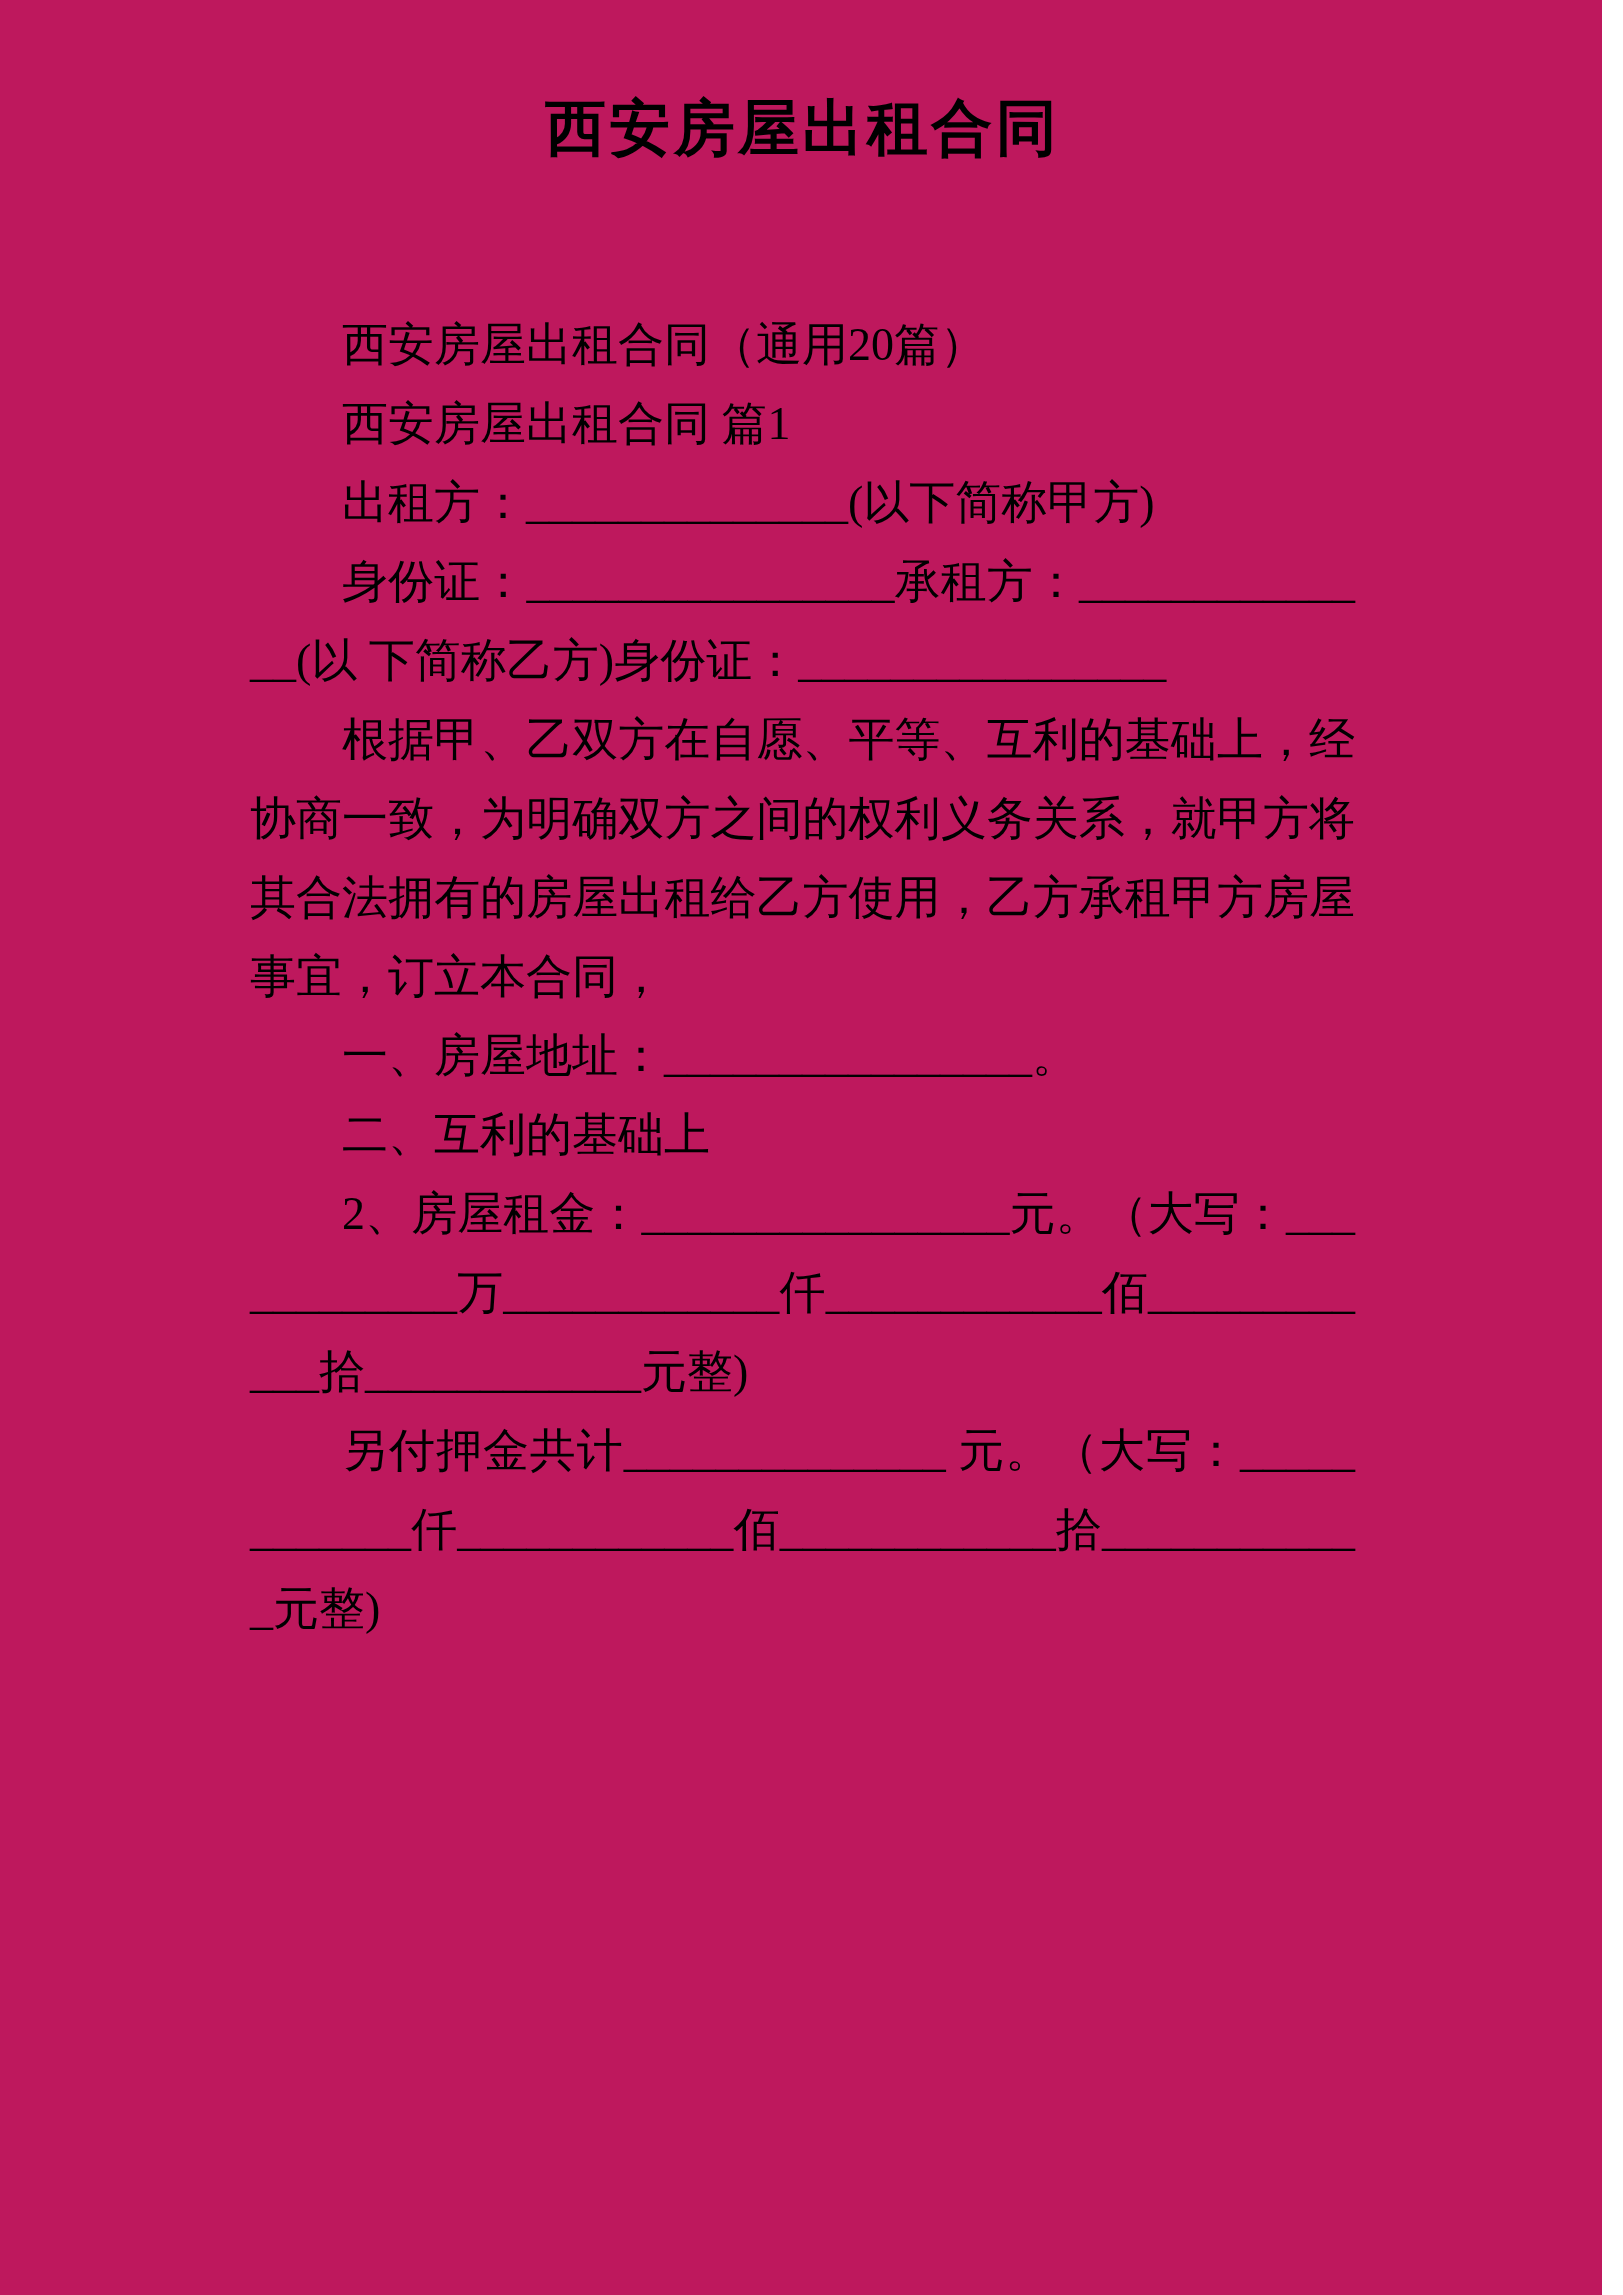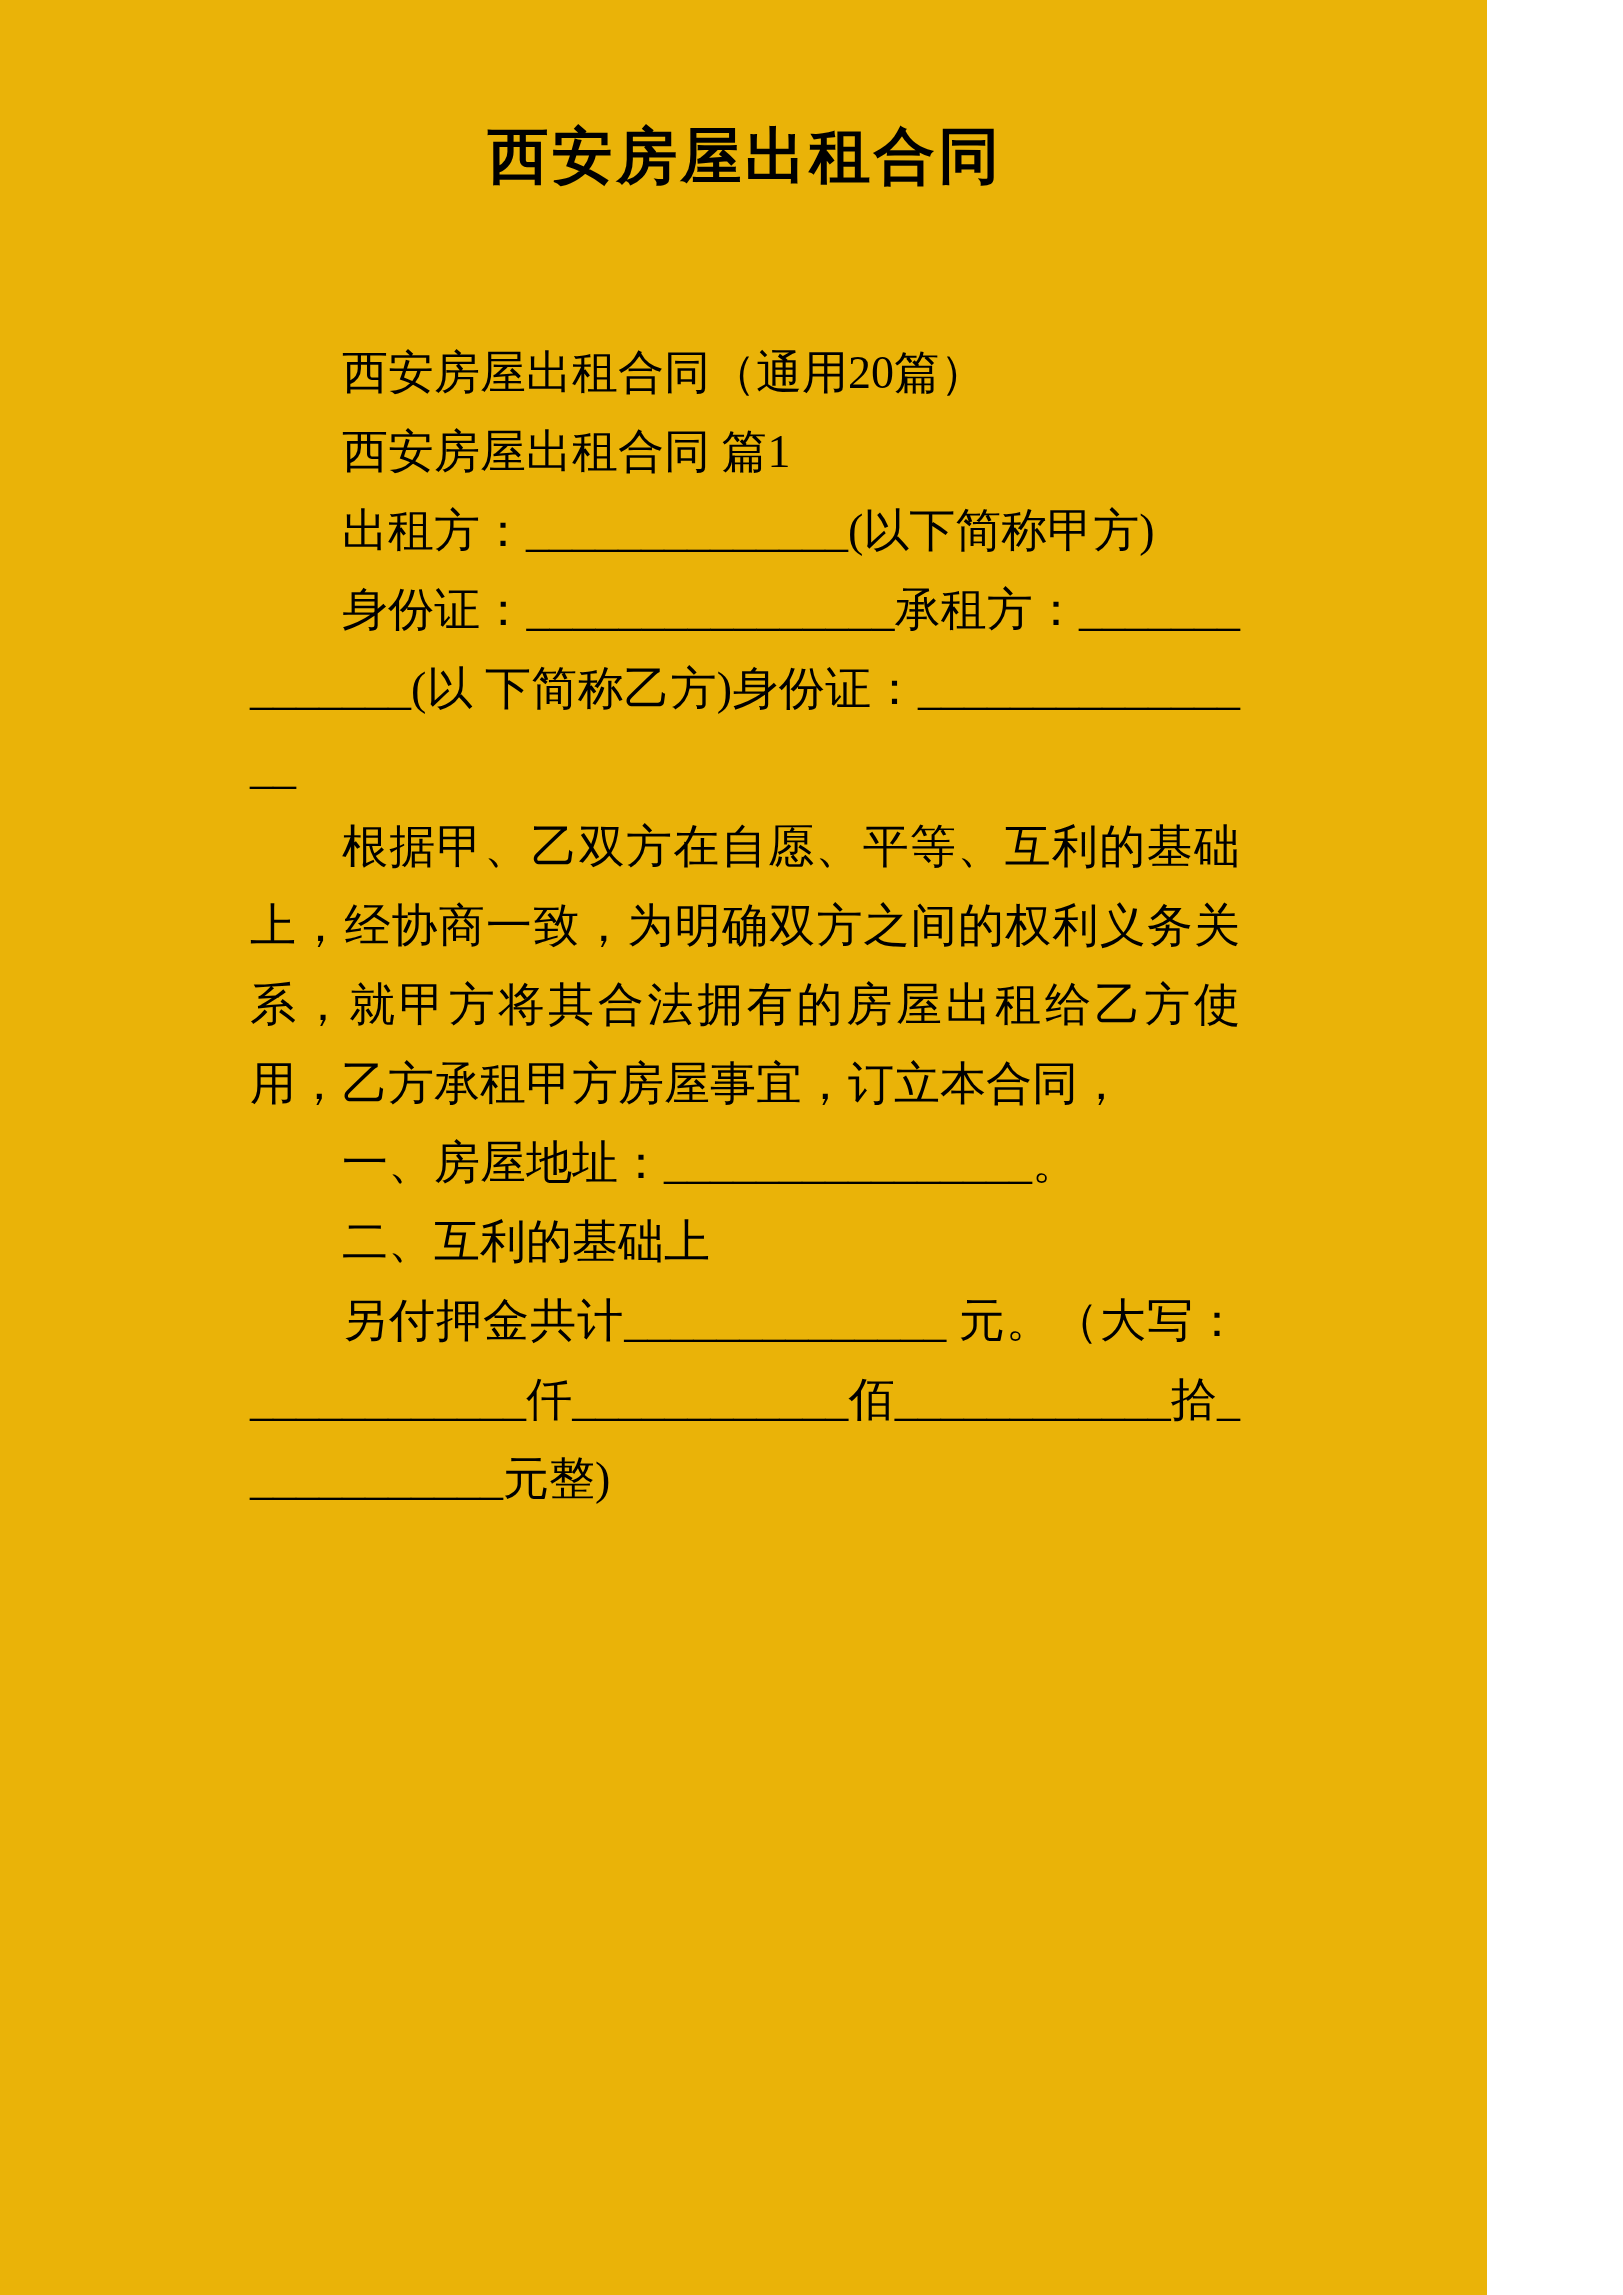--- a/index.html
+++ b/index.html
@@ -4,24 +4,24 @@
 <style>
   * { margin: 0; padding: 0; box-sizing: border-box; }
   html, body {
     width: 1623px;
     height: 2295px;
     background: #ffffff;
     font-family: "Liberation Serif", "DejaVu Serif", serif;
     color: #000000;
   }
   .page {
-    width: 1487px;
+    width: 1602px;
     height: 2295px;
-    background: #eab308;
-    padding: 120px 247px 112px 250px;
+    background: #be185d;
+    padding: 92px 247px 112px 250px;
     overflow: hidden;
   }
   .doc-title {
     font-size: 61px;
     font-weight: bold;
     text-align: center;
     letter-spacing: 3.4px;
     margin-bottom: 140px;
     line-height: 1.2;
   }
@@ -42,16 +42,17 @@
   <h1 class="doc-title">西安房屋出租合同</h1>
 
   <div class="doc-body">
     <p>西安房屋出租合同（通用20篇）</p>
     <p>西安房屋出租合同  篇1</p>
     <p>出租方：______________(以下简称甲方)</p>
     <p>身份证：________________承租方：______________(以 下简称乙方)身份证：________________</p>
     <p>根据甲、乙双方在自愿、平等、互利的基础上，经协商一致，为明确双方之间的权利义务关系，就甲方将其合法拥有的房屋出租给乙方使用，乙方承租甲方房屋事宜，订立本合同，</p>
     <p>一、房屋地址：________________。</p>
     <p>二、互利的基础上</p>
+    <p>2、房屋租金：________________元。（大写：____________万____________仟____________佰____________拾____________元整)</p>
     <p>另付押金共计______________ 元。（大写：____________仟____________佰____________拾____________元整)</p>
   </div>
 </div>
 
 
 </body></html>

